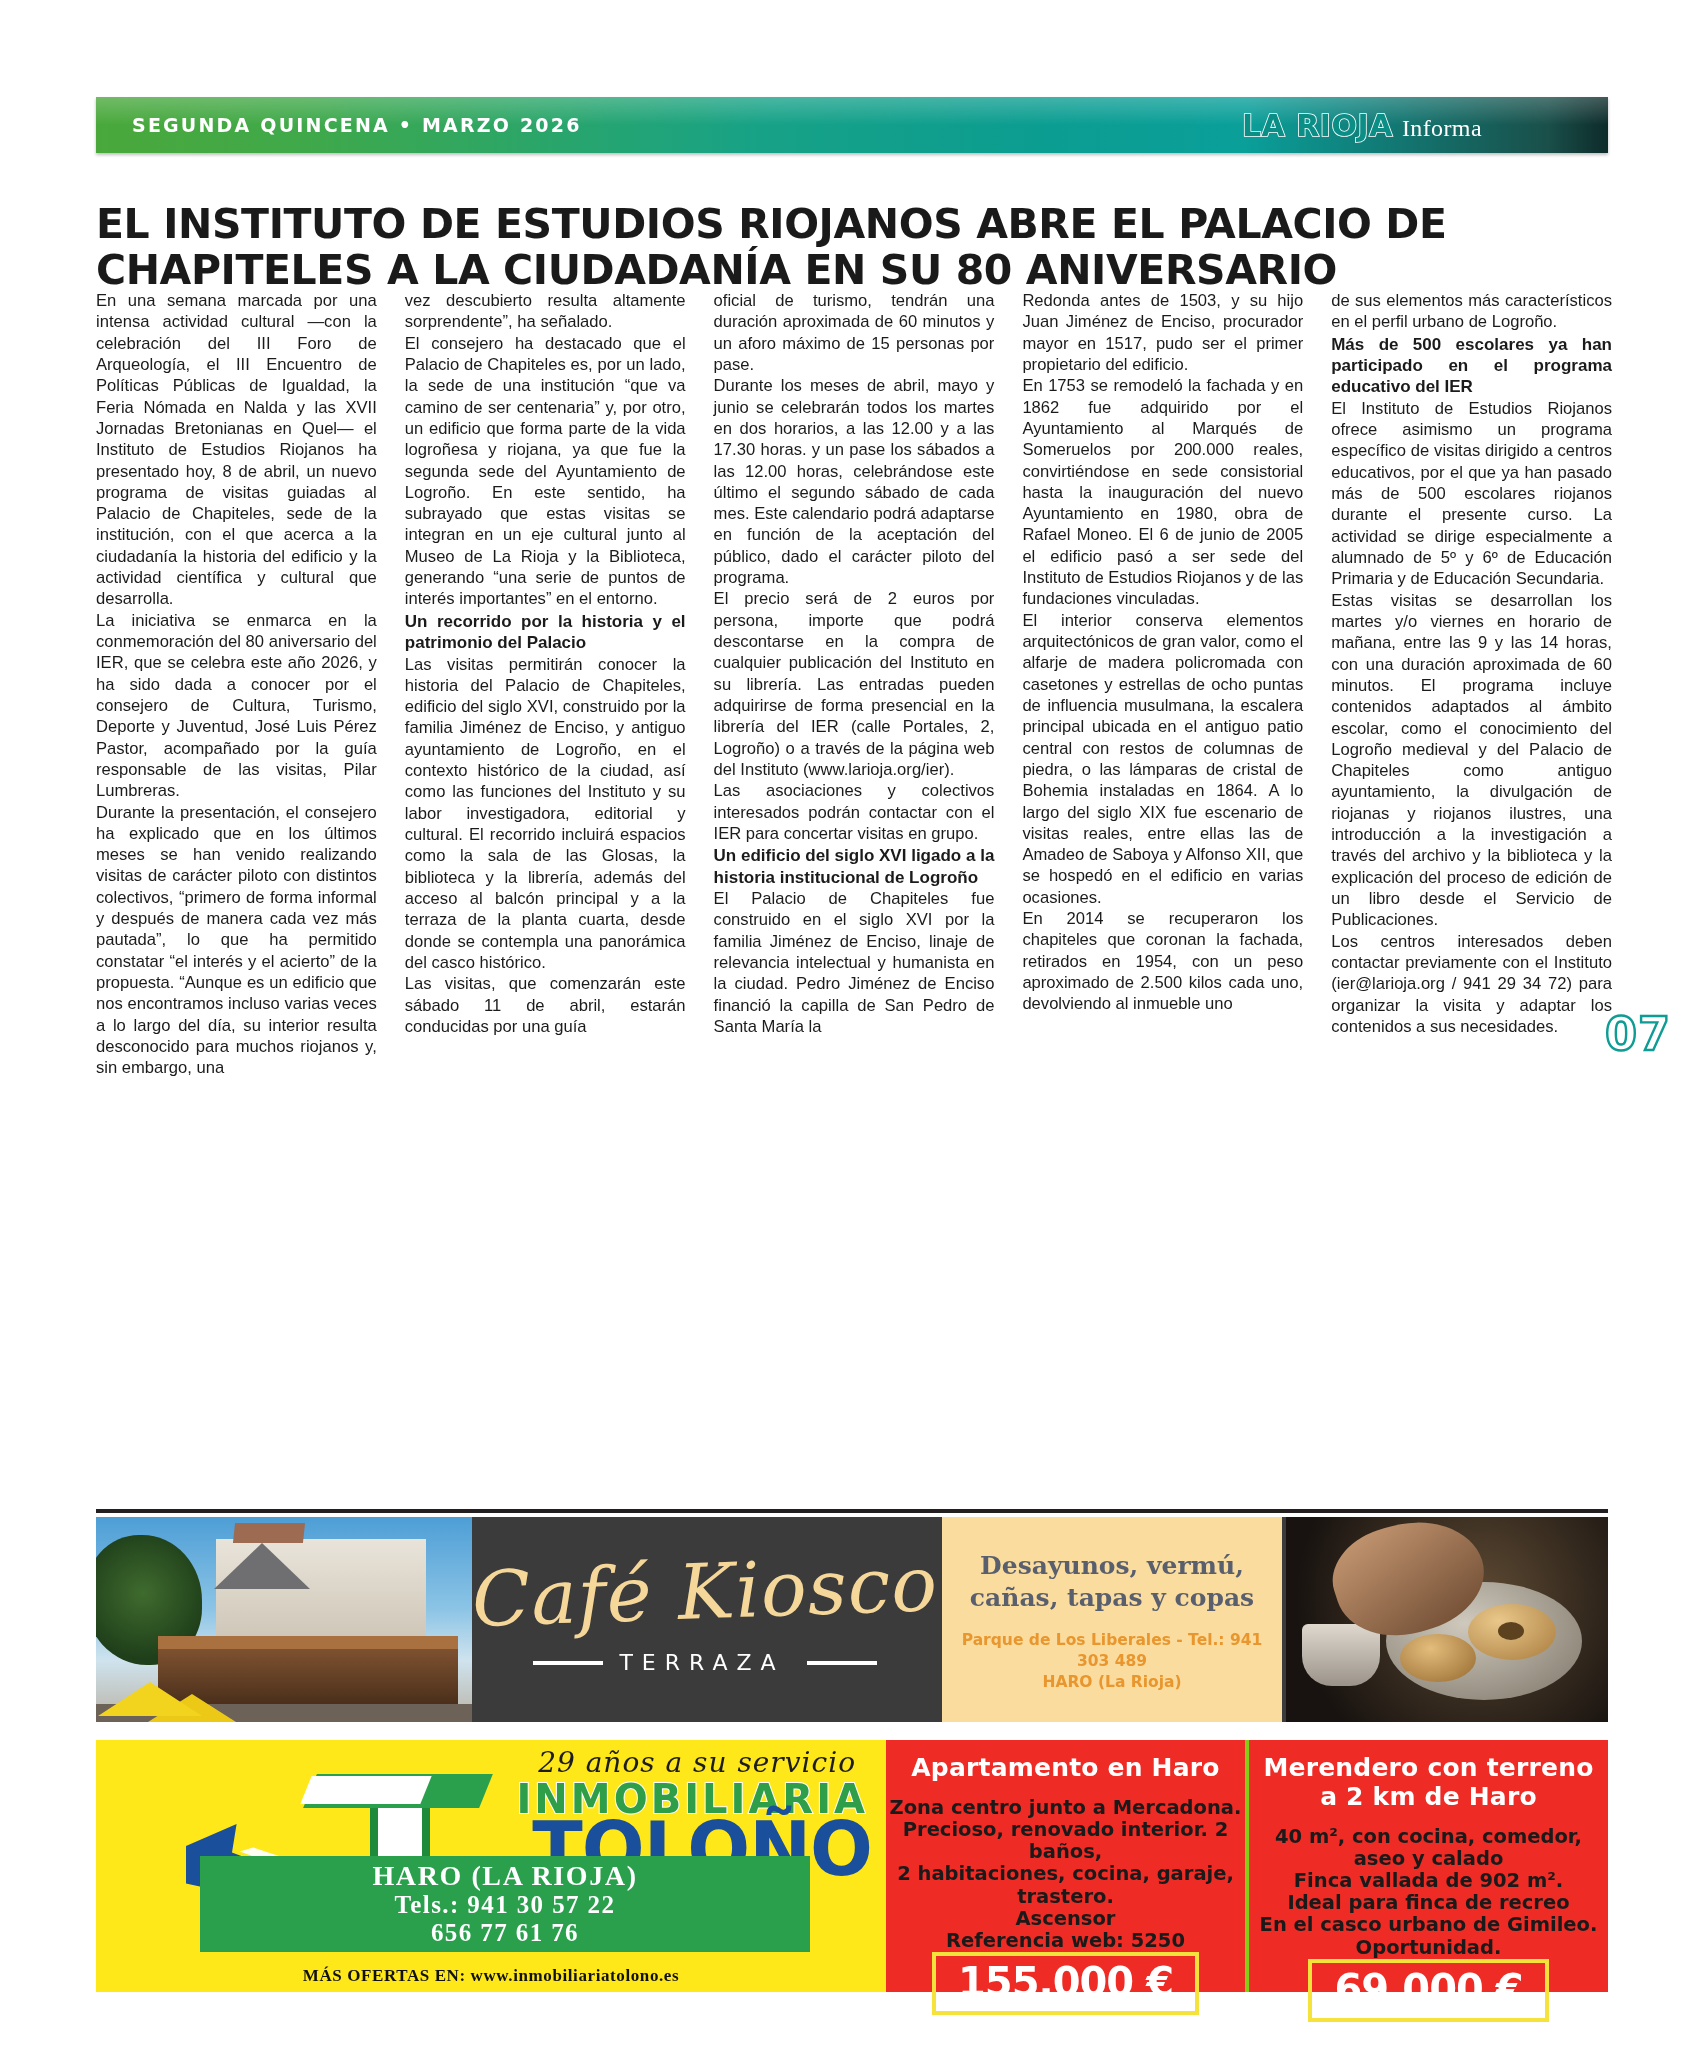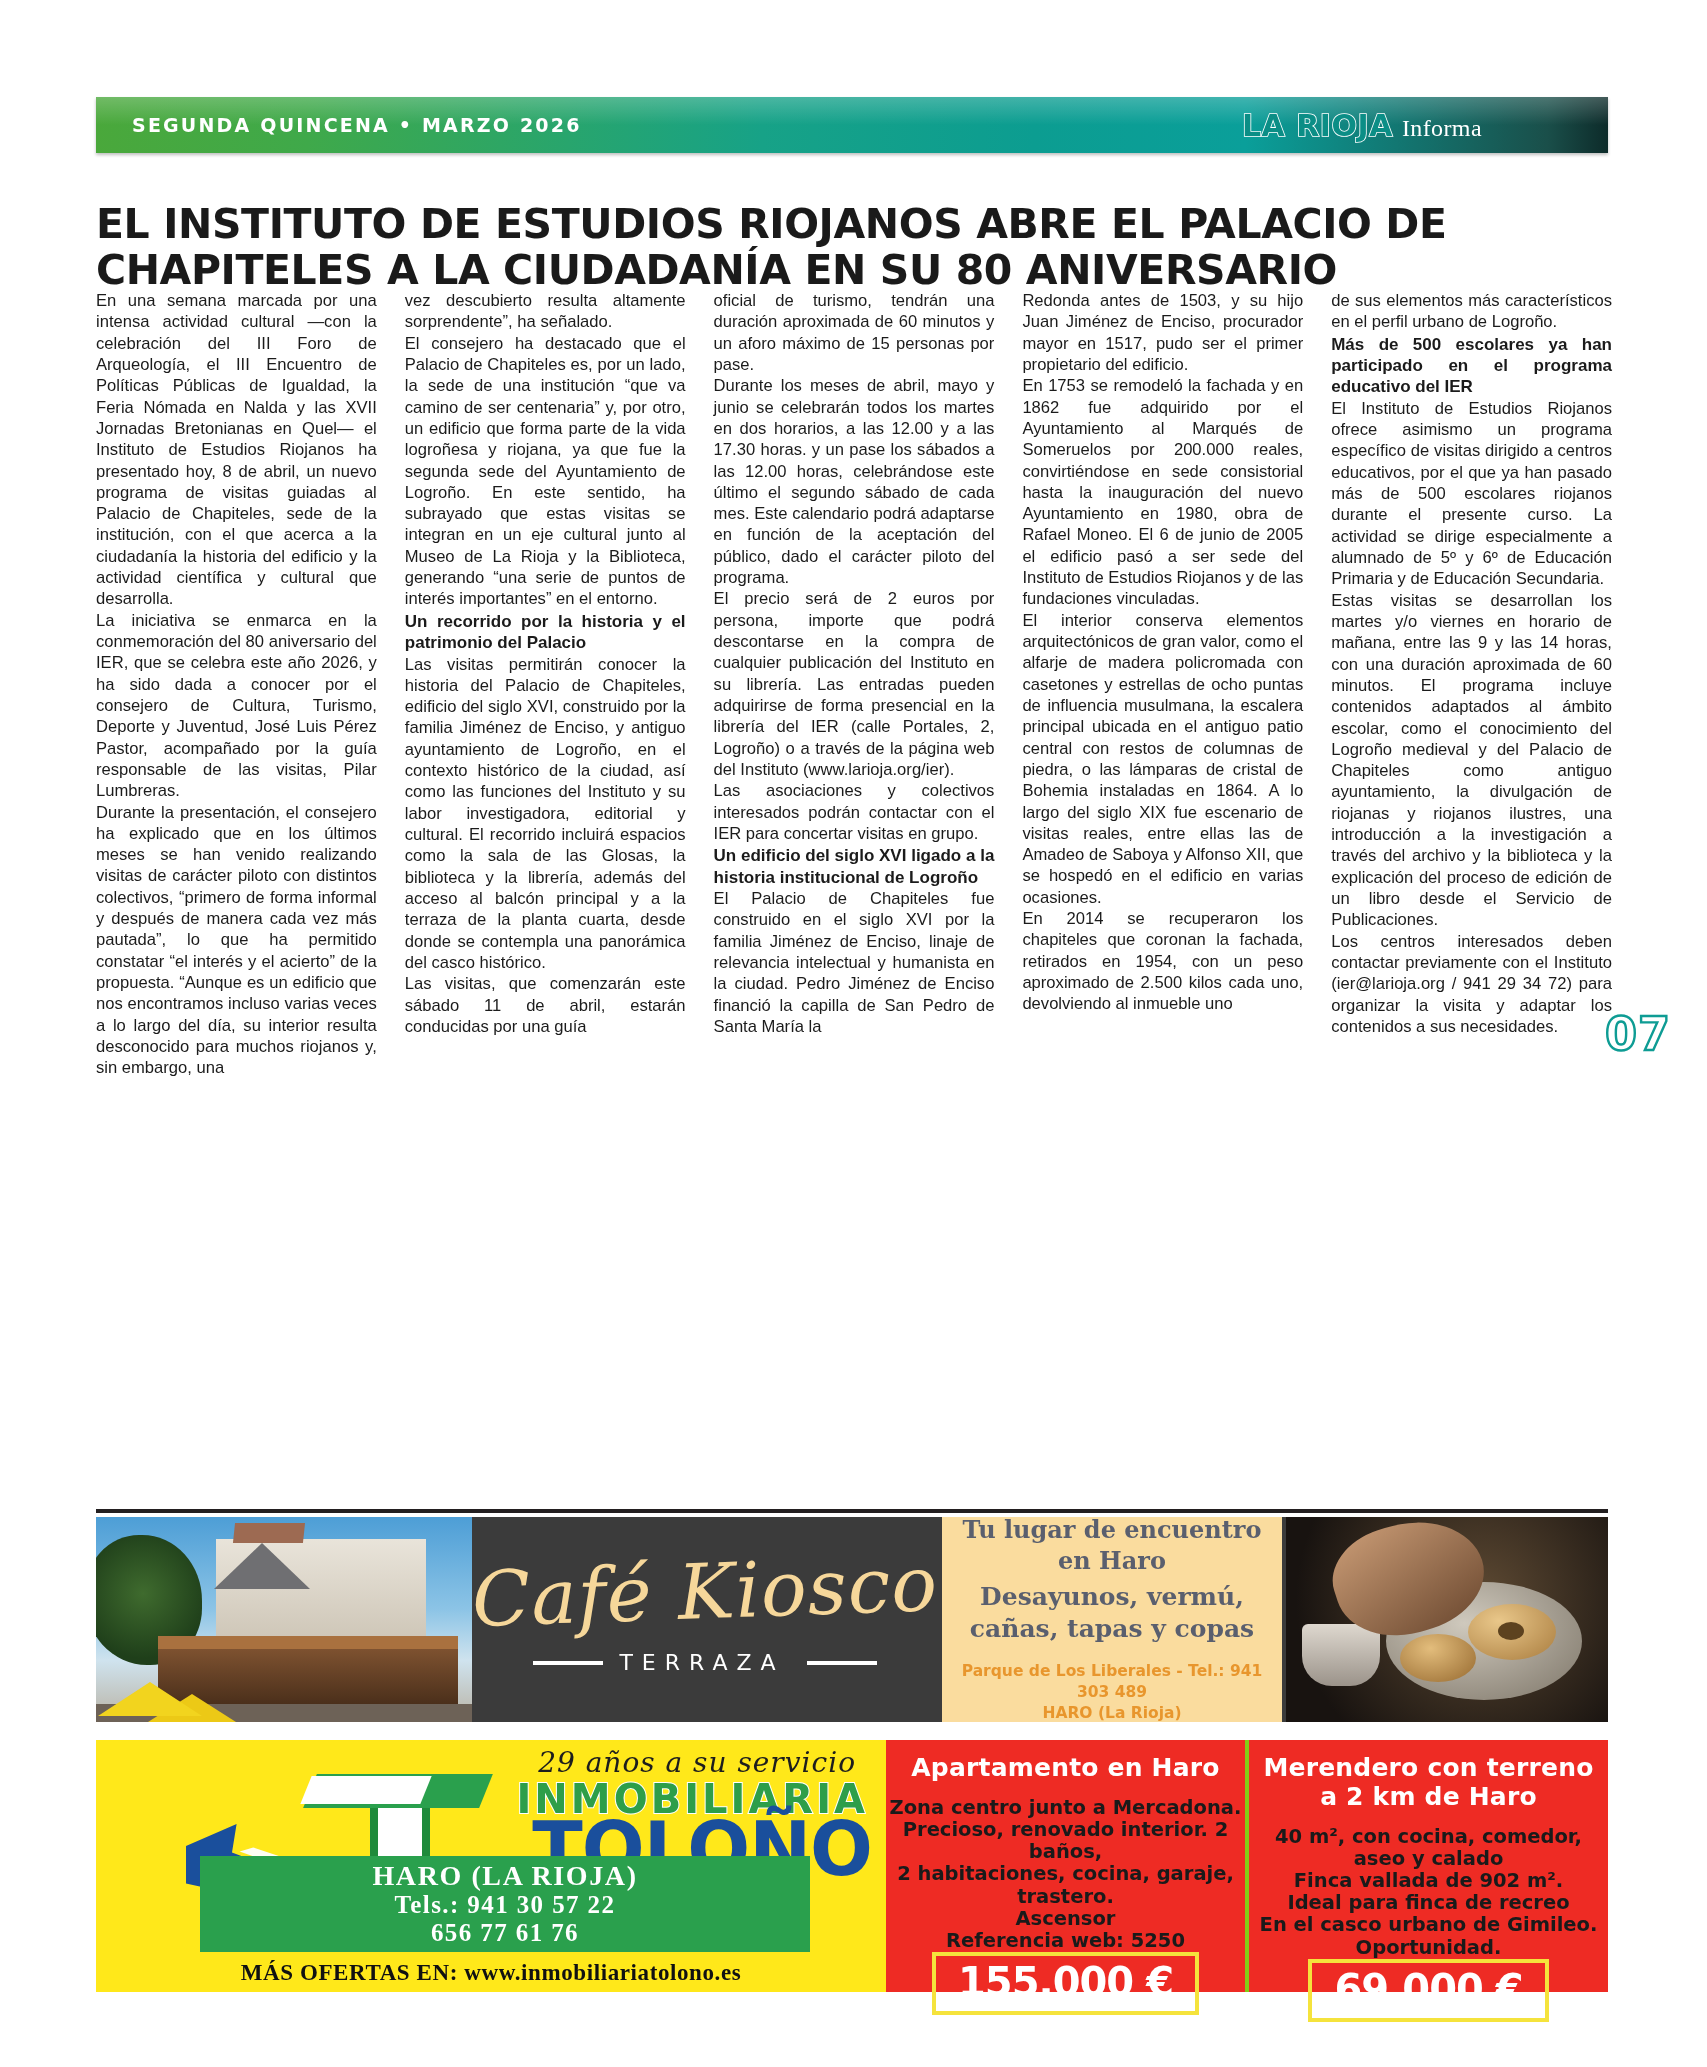--- a/index.html
+++ b/index.html
@@ -149,21 +149,21 @@
   .tol-arrow{position:absolute;left:0;top:50px;width:230px;height:110px;background:#1a4f9c;clip-path:polygon(0% 20%,22% 0%,20% 26%,100% 88%,100% 100%,0% 54%);}
   .tol-arrow2{position:absolute;left:40px;top:72px;width:170px;height:70px;background:#ffffff;clip-path:polygon(8% 8%,16% 2%,100% 70%,94% 80%);opacity:.95;}
   .tol-green{
     position:absolute;left:104px;bottom:40px;width:610px;height:96px;background:#2aa04d;
     display:flex;flex-direction:column;align-items:center;justify-content:center;
   }
   .tol-city{font-family:"Liberation Serif",serif;font-weight:bold;color:#ffffff;font-size:28px;letter-spacing:1.6px;line-height:1.08;}
   .tol-tel{font-family:"Liberation Serif",serif;font-weight:bold;color:#ffffff;font-size:25px;letter-spacing:1.4px;line-height:1.12;text-align:right;}
   .tol-web{
     position:absolute;left:0;right:0;bottom:6px;text-align:center;
-    font-family:"Liberation Serif",serif;font-weight:bold;font-size:23px;color:#111;letter-spacing:.6px;
+    font-family:"Liberation Serif",serif;font-weight:bold;font-size:17px;color:#111;letter-spacing:.6px;
   }
 
   .red-ad{flex:1;background:#ee2b24;position:relative;display:flex;flex-direction:column;align-items:center;padding-top:14px;box-sizing:border-box;}
   .red-ad + .red-ad{border-left:4px solid #84cc16;}
   .red-title{font-family:"DejaVu Sans",sans-serif;font-weight:bold;color:#ffffff;font-size:25px;line-height:1.15;text-align:center;letter-spacing:.2px;}
   .red-body{font-family:"DejaVu Sans",sans-serif;font-weight:bold;color:#1a1a1a;font-size:19.5px;line-height:1.14;text-align:center;margin-top:14px;}
   .red-price{
     margin-top:auto;margin-bottom:26px;
     border:4px solid #f5e33c;padding:3px 22px 6px;
     font-family:"DejaVu Sans",sans-serif;font-weight:bold;color:#ffffff;font-size:40px;letter-spacing:-1px;
@@ -236,21 +236,20 @@
     </div>
     <div class="cafe-logo">
       <div class="cafe-script">Café Kiosco</div>
       <div class="cafe-terraza-row">
         <div class="tz-line l"></div>
         <div class="cafe-terraza">TERRAZA</div>
         <div class="tz-line"></div>
       </div>
     </div>
     <div class="cafe-text">
-      <div class="cafe-t1">Tu lugar de encuentro en Haro</div>
       <div class="cafe-t2">Desayunos, vermú, cañas, tapas y copas</div>
       <div class="cafe-addr">
         <div>Parque de Los Liberales - Tel.: 941 303 489</div>
         <div>HARO (La Rioja)</div>
       </div>
     </div>
     <div class="cafe-photo2">
       <div class="p2-bg"></div>
         <div class="p2-plate"></div>
         <div class="p2-d2"></div>

